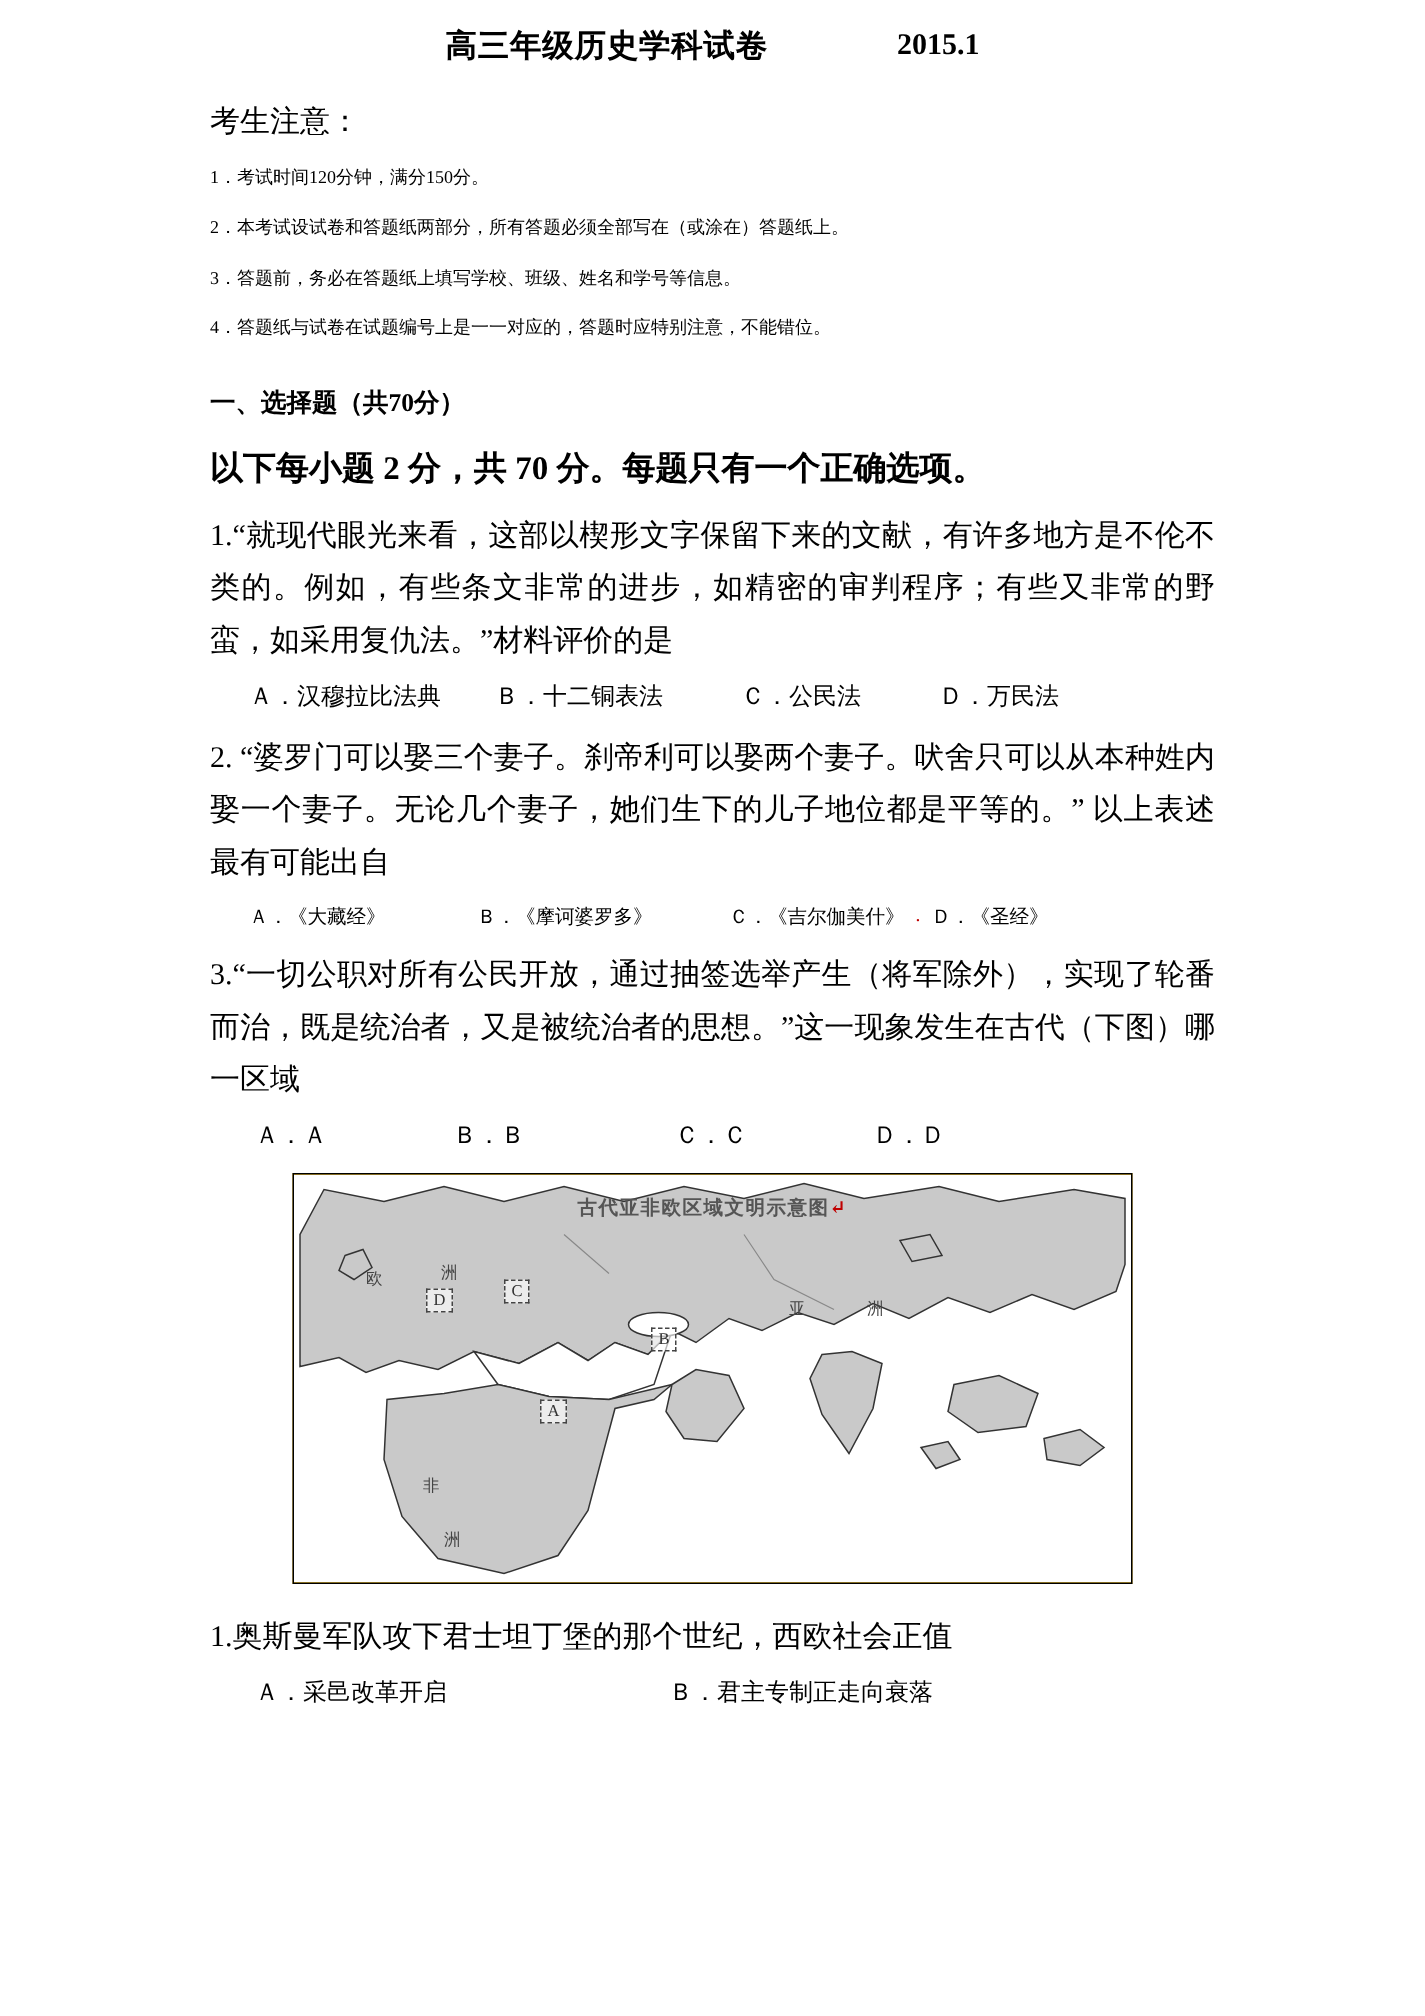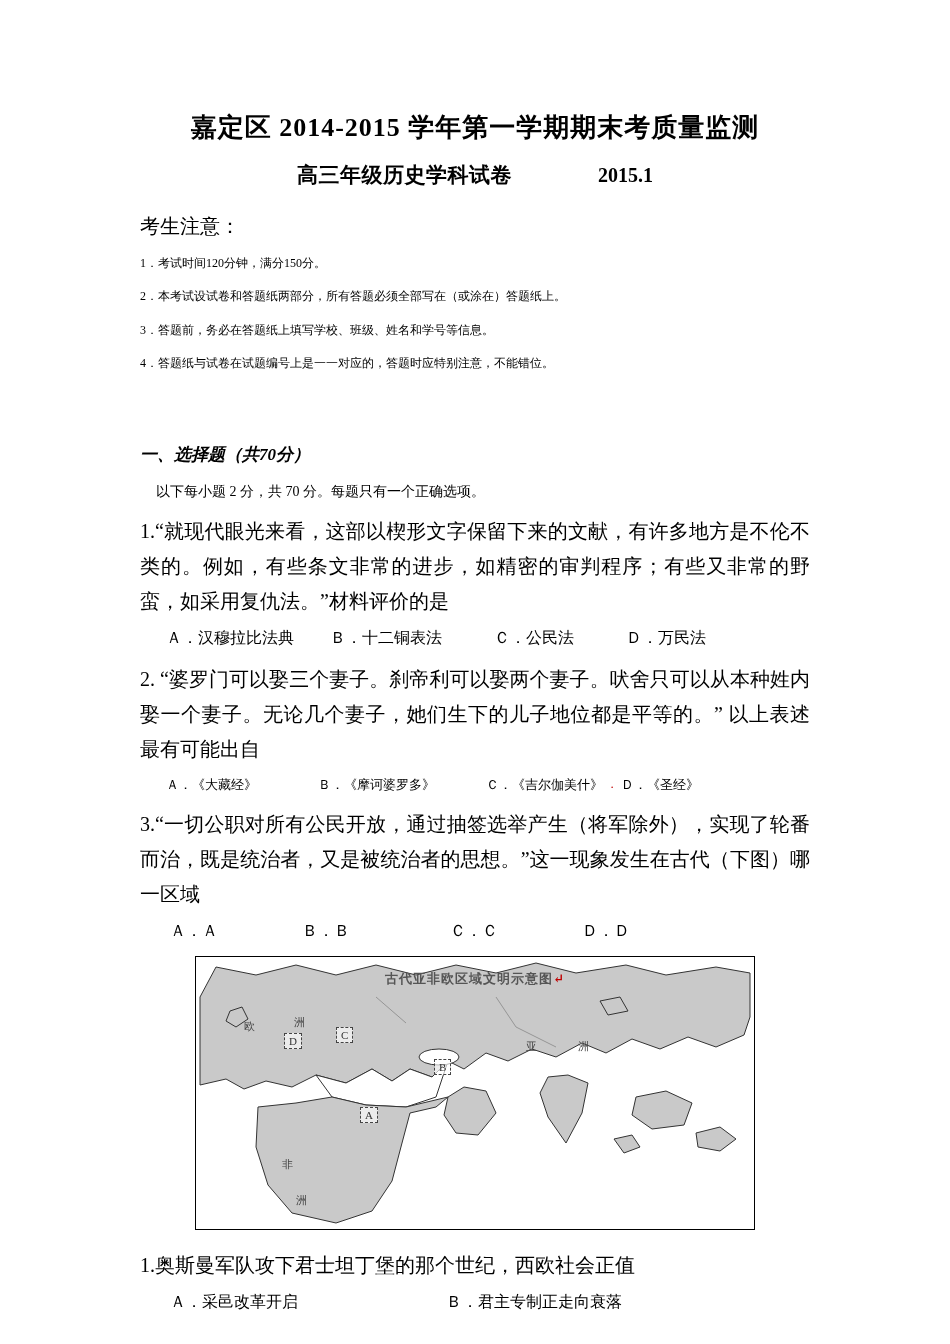--- a/index.html
+++ b/index.html
@@ -50,30 +50,28 @@
     margin-top: 26px;
     font-size: 20px;
     line-height: 1.1;
   }
   .notice-item {
     margin-top: 19px;
     font-size: 12px;
     line-height: 1.2;
   }
   .section-title {
-    margin-top: 72px;
+    margin-top: 31px;
     font-weight: bold;
     font-size: 17px;
-    font-style: italic;
   }
   .section-sub {
     margin-top: 17px;
-    font-weight: normal;
-    font-size: 14px;
-    margin-left: 16px;
+    font-weight: bold;
+    font-size: 22px;
   }
   .q {
     margin-top: 13px;
     font-size: 20px;
     line-height: 1.75;
     text-align: justify;
   }
   .opts {
     margin-top: 9px;
     font-size: 16px;
@@ -126,21 +124,20 @@
     letter-spacing: 3px;
   }
   .red { color: #c00000; }
   .q4 { margin-top: 18px; }
 </style>
 </head>
 <body>
 
 <div class="page">
 
-  <div class="title-main">嘉定区 2014-2015 学年第一学期期末考质量监测</div>
 
   <div class="title-sub-row">
     <span class="title-sub">高三年级历史学科试卷</span>
     <span class="title-date">2015.1</span>
   </div>
 
   <div class="notice-head">考生注意：</div>
   <div class="notice-item">1．考试时间120分钟，满分150分。</div>
   <div class="notice-item">2．本考试设试卷和答题纸两部分，所有答题必须全部写在（或涂在）答题纸上。</div>
   <div class="notice-item">3．答题前，务必在答题纸上填写学校、班级、姓名和学号等信息。</div>

